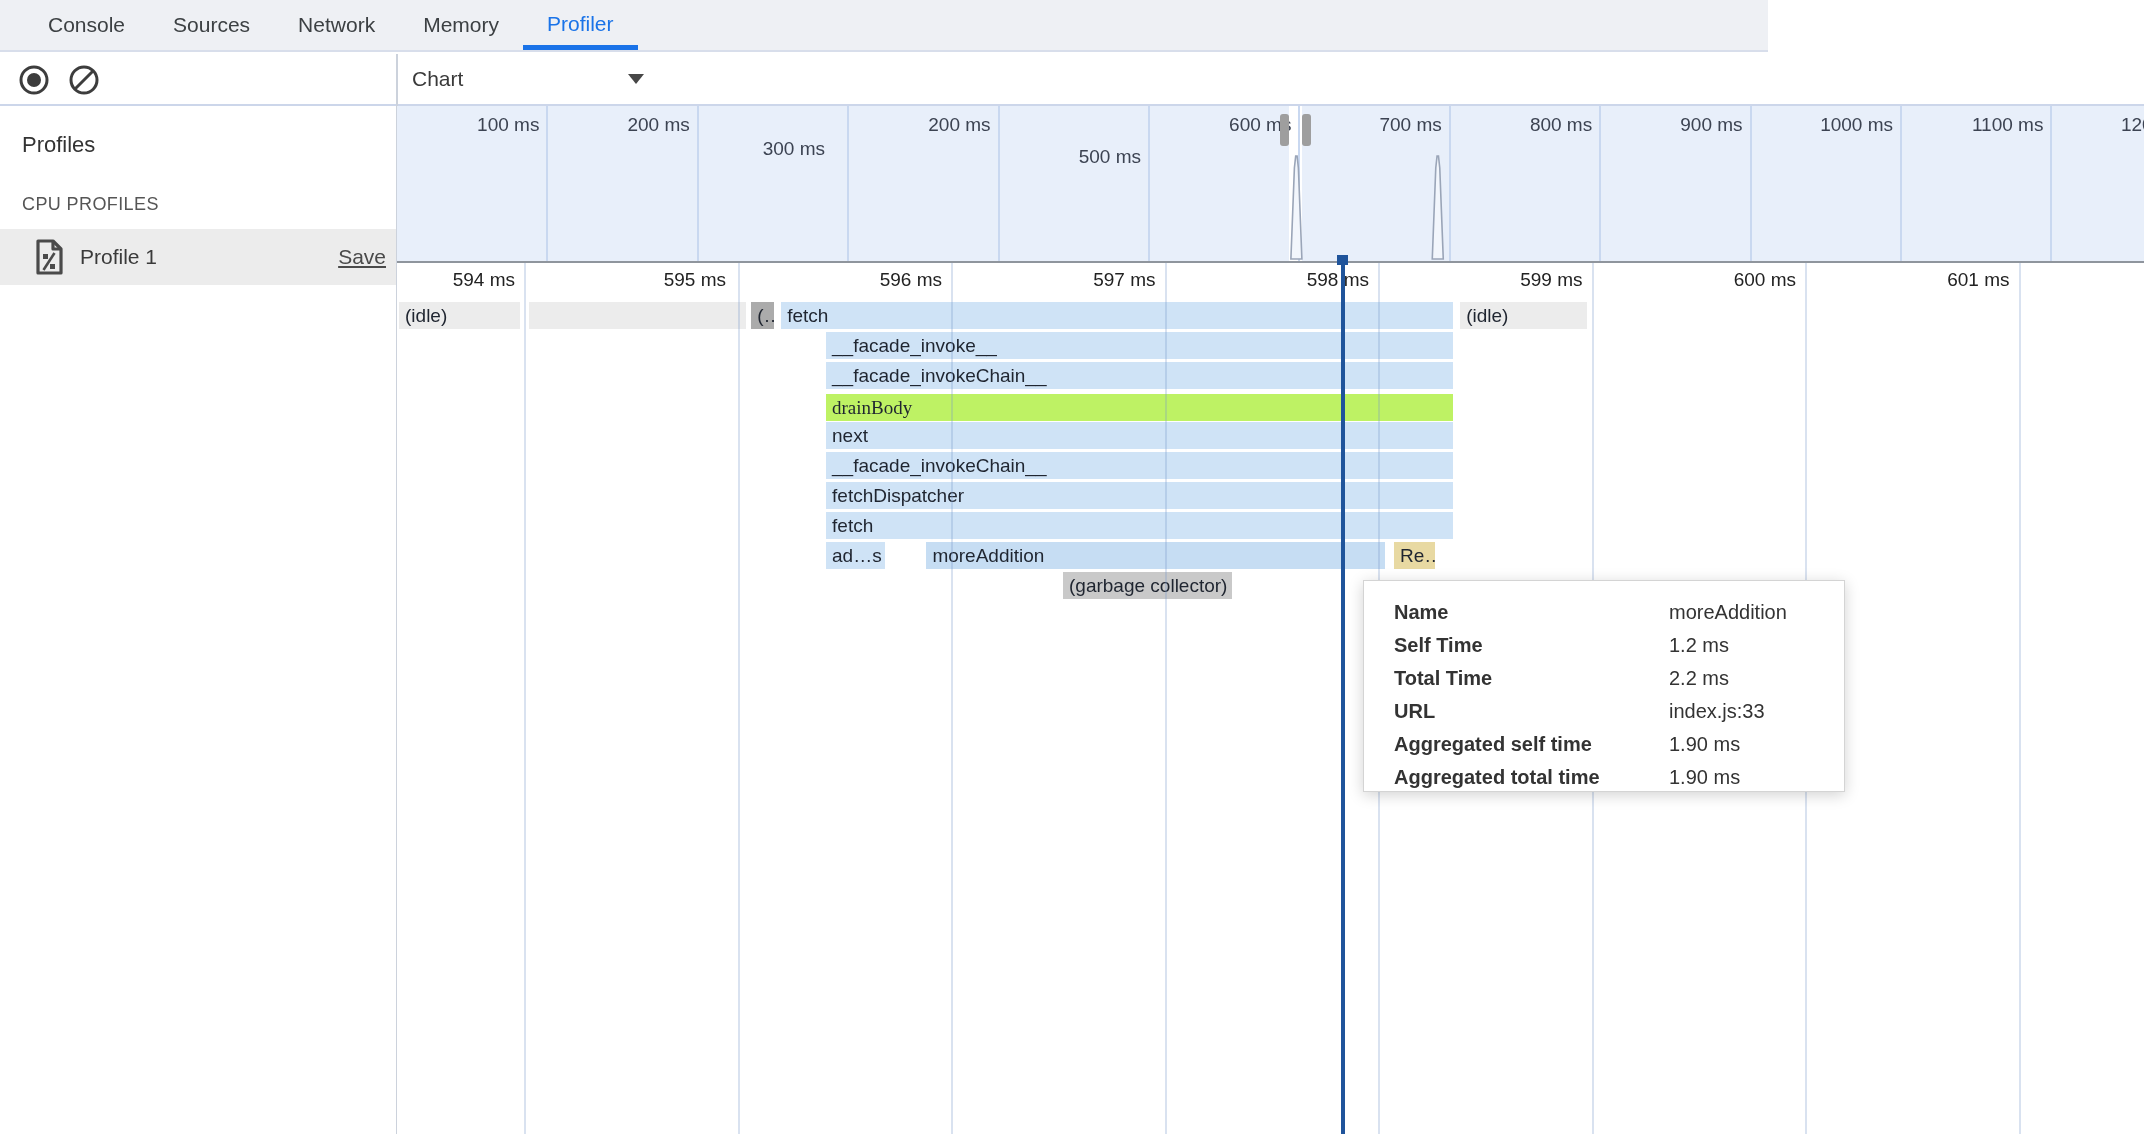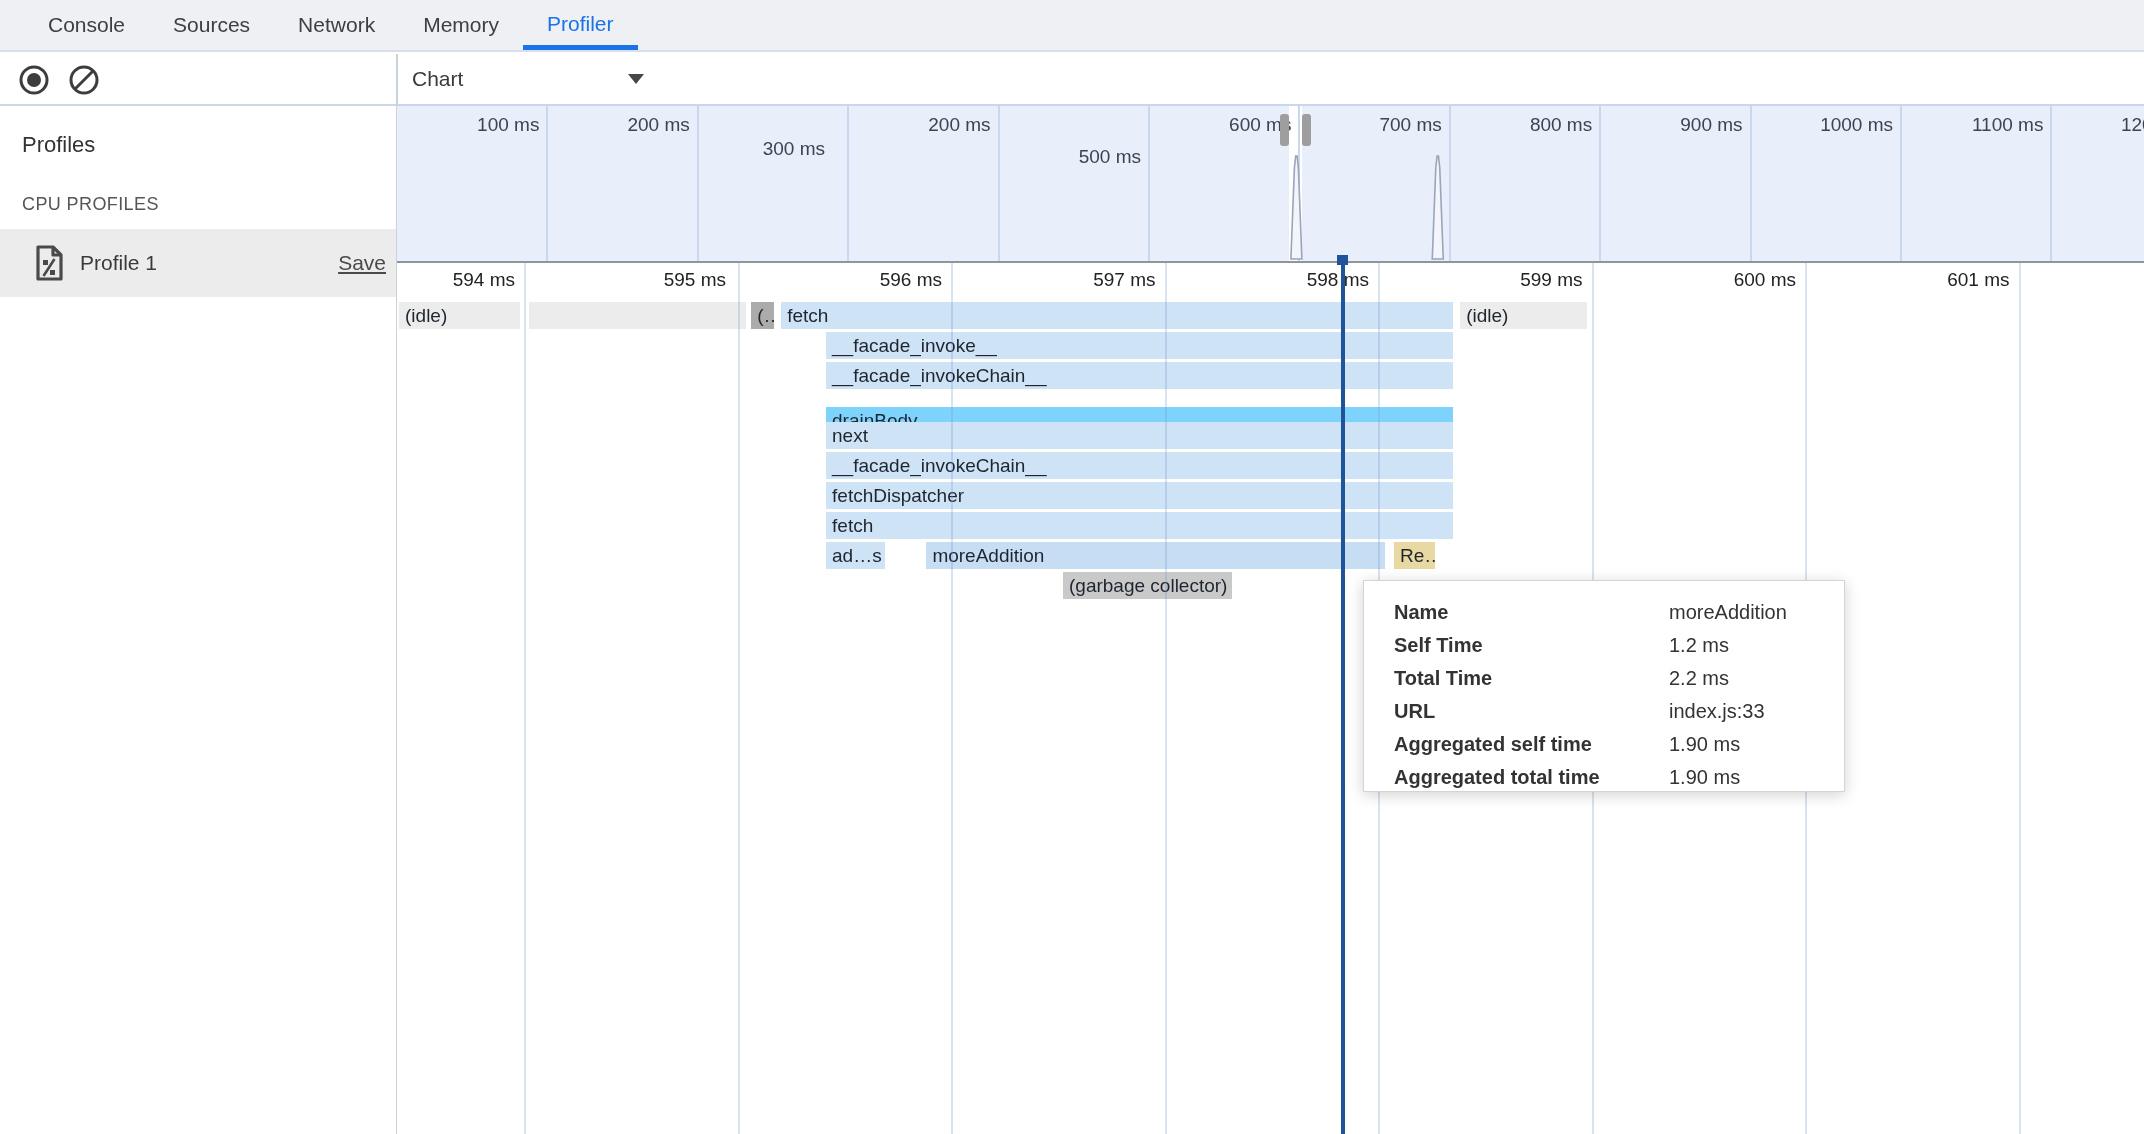--- a/index.html
+++ b/index.html
@@ -3,21 +3,21 @@
 <meta charset="utf-8">
 <style>
   html,body{margin:0;padding:0;background:#fff;}
   body{
     width:2144px;height:1134px;position:relative;overflow:hidden;
     font-family:"Liberation Sans","DejaVu Sans",sans-serif;
     -webkit-font-smoothing:antialiased;color:#222;
   }
   
   .tabbar{
-    position:absolute;left:0;top:0;width:2144px;height:52px;
+    position:absolute;left:0;top:0;width:1768px;height:52px;
     background:#eef0f4;border-bottom:2px solid #d8deeb;
     display:flex;align-items:stretch;padding-left:24px;box-sizing:border-box;
   }
   .tab{
     font-size:21px;line-height:50px;padding:0 24px;color:#3c4043;
     cursor:default;white-space:nowrap;
   }
   .tab.active{color:var(--accent);border-bottom:5px solid var(--accent);line-height:47px;}
   
   .toolbar{
@@ -31,21 +31,21 @@
     display:flex;align-items:center;justify-content:space-between;font-size:21px;color:#3a3a3a;
   }
   .dd-arrow{width:0;height:0;border-left:8px solid transparent;border-right:8px solid transparent;
     border-top:10px solid #474747;margin-right:8px;}
   .vdivider{position:absolute;left:396px;top:54px;bottom:0;width:2px;background:#ccd2dc;}
   
   .sidebar{position:absolute;left:0;top:106px;width:396px;bottom:0;background:#fff;}
   .profiles-title{font-size:22px;color:#333;padding:26px 0 0 22px;}
   .section-title{font-size:18px;color:#555;letter-spacing:.4px;padding:36px 0 14px 22px;}
   .profile-row{
-    height:68px;background:#ececec;display:flex;align-items:center;position:relative;
+    height:56px;background:#ececec;display:flex;align-items:center;position:relative;
   }
   .profile-row .picon{margin-left:34px;display:flex;align-items:center;}
   .profile-row .pname{font-size:21px;color:#3a3a3a;margin-left:16px;}
   .save-link{position:absolute;right:10px;font-size:21px;color:#4a4a4a;text-decoration:underline;cursor:pointer;}
   
   .overview{
     position:absolute;left:397px;top:106px;width:1747px;height:155px;
     background:#e8effa;overflow:hidden;border-bottom:3px solid #8f959d;
   }
   .ov-section-line{position:absolute;top:0;bottom:0;width:2px;background:#c9d8f0;}
@@ -175,21 +175,21 @@
     <div class="ruler-label" style="left: 1247px;">600 ms</div>
     <div class="gridline" style="left: 1621.5px;"></div>
     <div class="ruler-label" style="left: 1460.5px;">601 ms</div>
     <div class="bar" style="left: 2.035px; top: 38.5px; width: 120.83px; background: rgb(236, 236, 236);">(idle)</div>
     <div class="bar" style="left: 132.27px; top: 38.5px; width: 216.905px; background: rgb(236, 236, 236);"></div>
     <div class="bar" style="left: 354.31px; top: 38.5px; width: 22.62px; background: rgb(171, 171, 171);">(…</div>
     <div class="bar" style="left: 384.2px; top: 38.5px; width: 671.66px; background: rgb(207, 227, 246);">fetch</div>
     <div class="bar" style="left: 1063.13px; top: 38.5px; width: 127.235px; background: rgb(236, 236, 236);">(idle)</div>
     <div class="bar" style="left: 429.035px; top: 68.6px; width: 626.825px; background: rgb(207, 227, 246);">__facade_invoke__</div>
     <div class="bar" style="left: 429.035px; top: 98.7px; width: 626.825px; background: rgb(207, 227, 246);">__facade_invokeChain__</div>
-    <div class="bar" style="left: 429.035px; top: 144px; width: 626.825px; background: #7dd3fc;">drainBody</div>
+    <div class="bar" style="left: 429.035px; top: 131px; width: 626.825px; background: #bef264; font-family: Liberation Serif, serif;">drainBody</div>
     <div class="bar" style="left: 429.035px; top: 158.9px; width: 626.825px; background: rgb(207, 227, 246);">next</div>
     <div class="bar" style="left: 429.035px; top: 189px; width: 626.825px; background: rgb(207, 227, 246);">__facade_invokeChain__</div>
     <div class="bar" style="left: 429.035px; top: 219.1px; width: 626.825px; background: rgb(207, 227, 246);">fetchDispatcher</div>
     <div class="bar" style="left: 429.035px; top: 249.2px; width: 626.825px; background: rgb(207, 227, 246);">fetch</div>
     <div class="bar" style="left: 429.035px; top: 279.3px; width: 58.915px; background: rgb(207, 227, 246);">ad…s</div>
     <div class="bar" style="left: 529.38px; top: 279.3px; width: 458.16px; background: rgb(198, 221, 243);">moreAddition</div>
     <div class="bar" style="left: 996.945px; top: 279.3px; width: 41px; background: rgb(232, 217, 162);">Re…e</div>
     <div class="bar" style="left: 666.02px; top: 309.4px; width: 169px; background: rgb(201, 201, 201);">(garbage collector)</div>
   </div>
 

